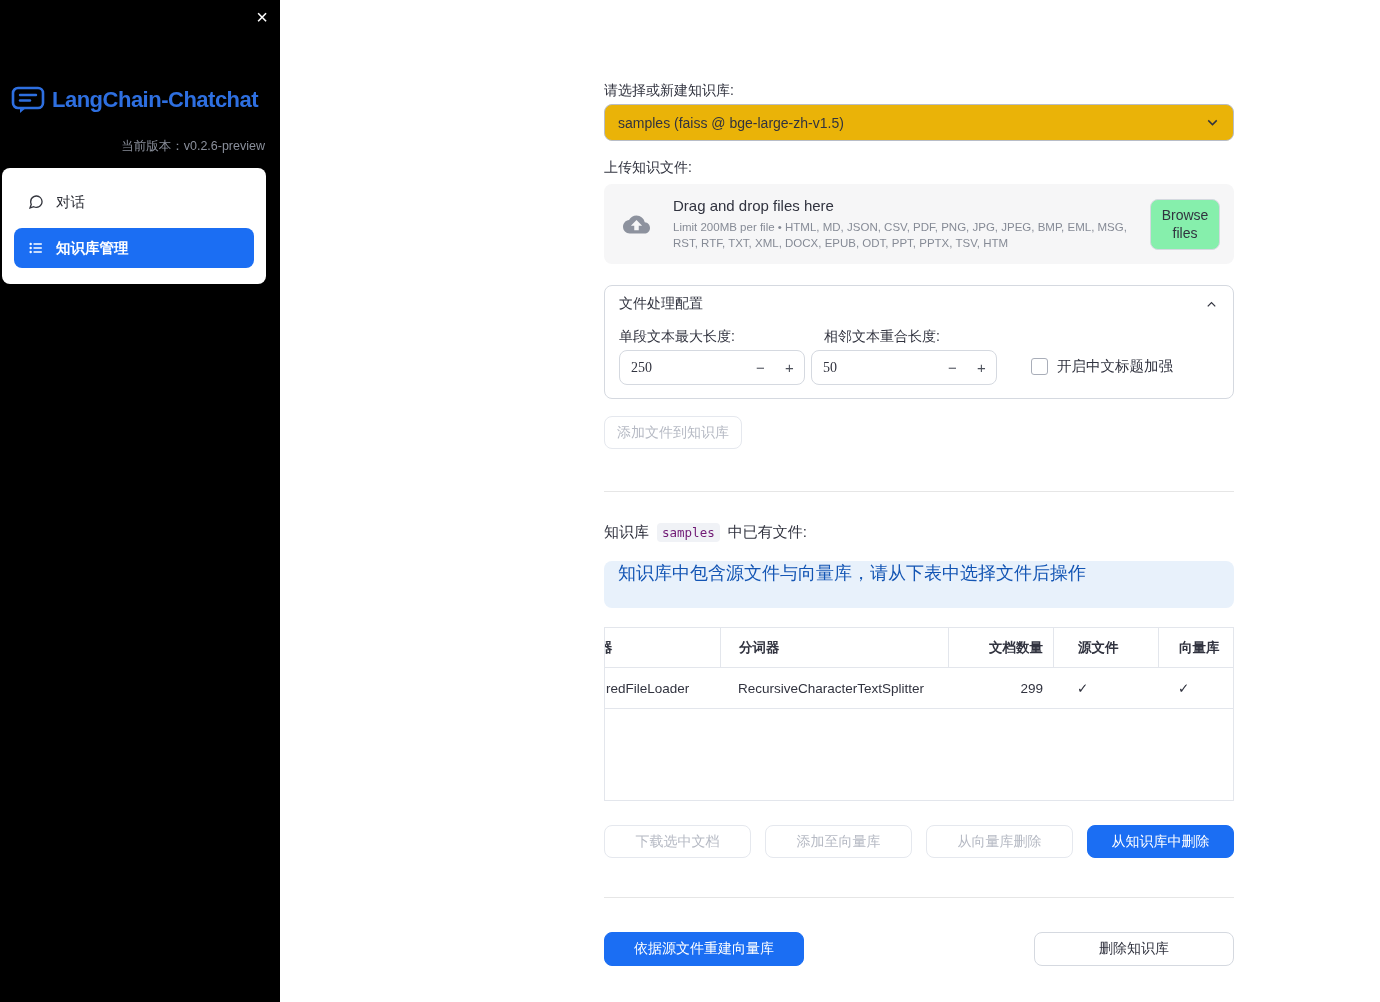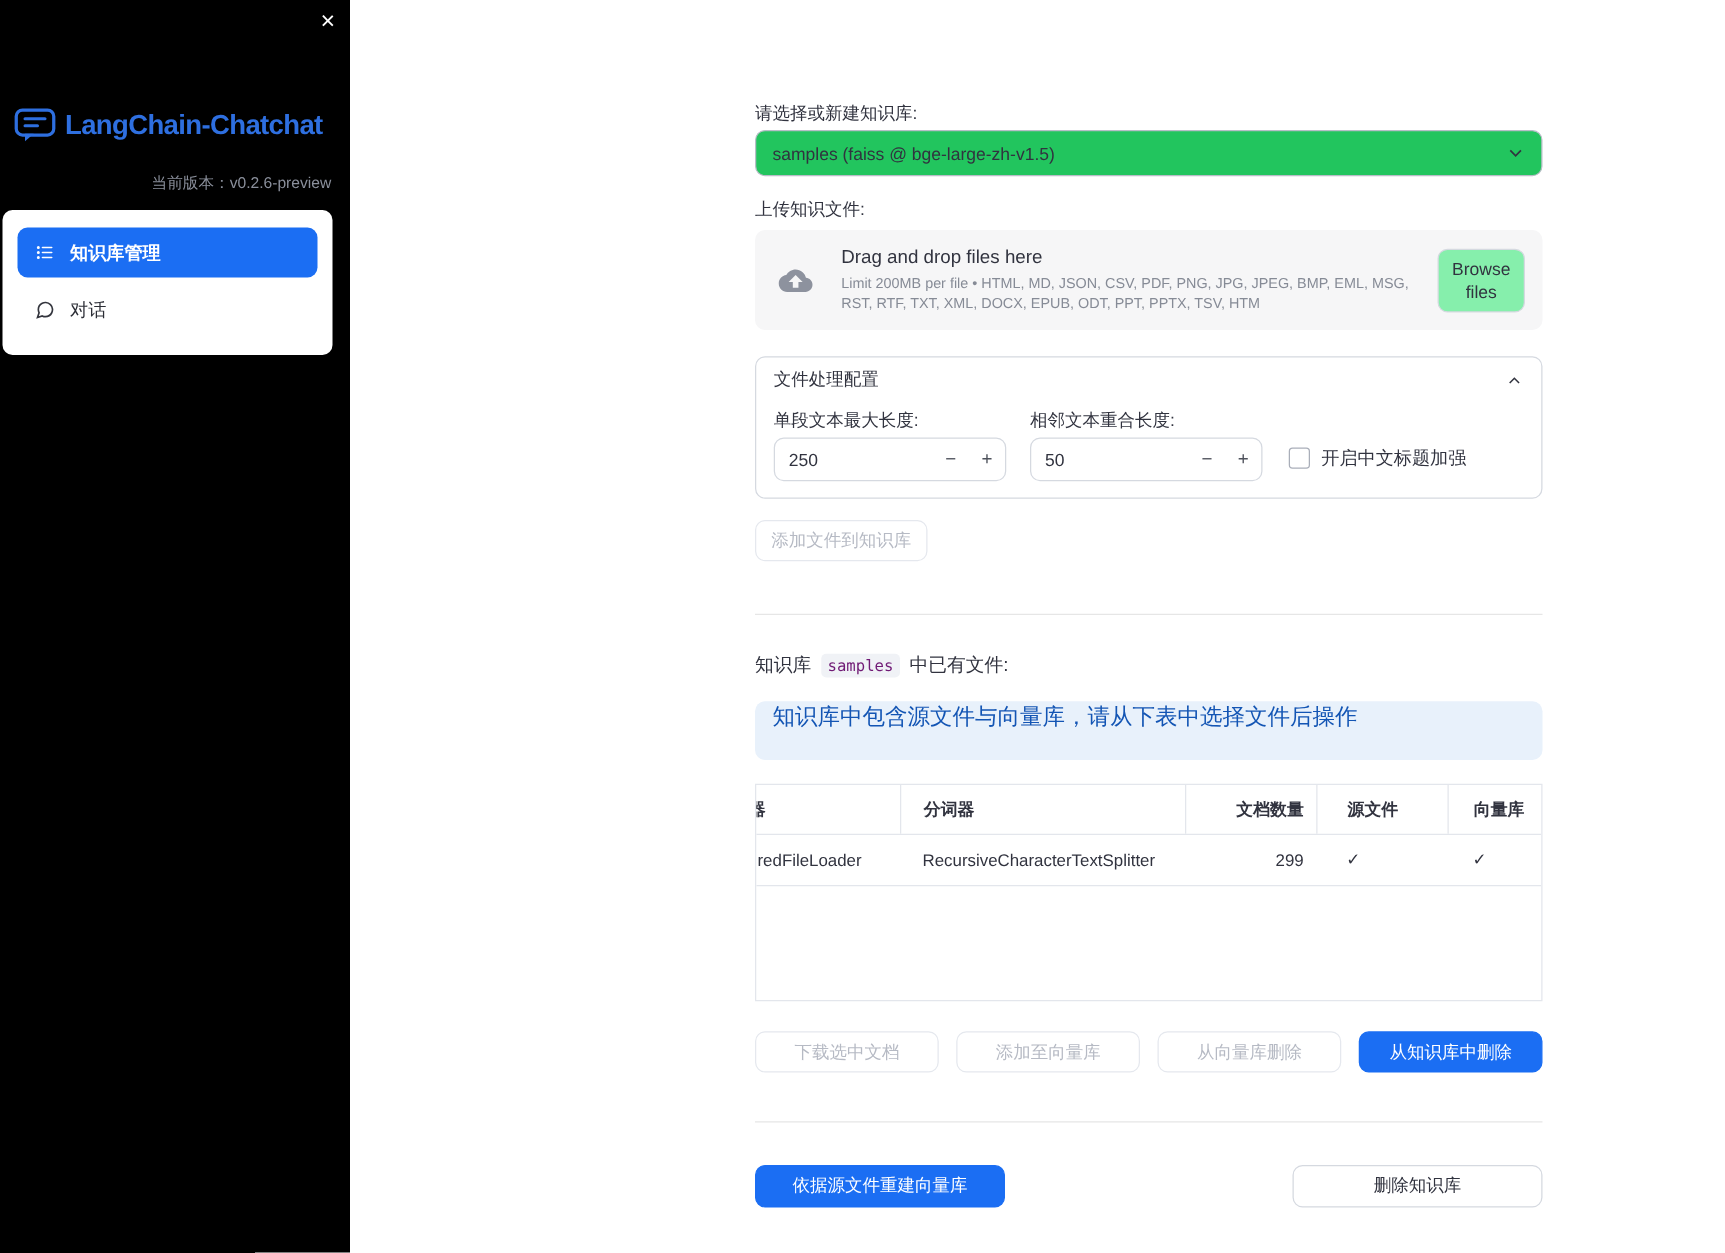--- a/index.html
+++ b/index.html
@@ -31,21 +31,21 @@
   .menu-item + .menu-item { margin-top:6px; }
   .menu-item.selected { background:#1b6ef3; color:#ffffff; font-weight:bold; }
   .mi-icon { display:flex; align-items:center; }
 
   
   .main { position:absolute; left:604px; top:0; width:630px; height:1002px; }
   .abs { position:absolute; left:0; width:100%; }
   .field-label { font-size:14px; color:#31333f; }
 
   .selectbox {
-    top:104px; height:37px; border:1px solid #b8bdc7; border-radius:8px; background:#22c55e;
+    top:104px; height:37px; border:1px solid #b8bdc7; border-radius:8px; background:#eab308;
     display:flex; align-items:center; justify-content:space-between; padding:0 12px 0 13px;
     font-size:14px; cursor:pointer;
   }
 
   .dropzone {
     top:184px; height:80px; background:#f6f6f7; border-radius:8px;
     display:flex; align-items:center; padding:0 14px 0 16px;
   }
   .dz-text { flex:1; margin-left:20px; margin-right:10px; }
   .dz-title { font-size:15px; color:#31333f; margin-bottom:5px; }
@@ -56,22 +56,22 @@
   }
 
   .expander { top:285px; height:114px; border:1px solid #d5d9e0; border-radius:8px; background:#fff; }
   .exp-header { height:36px; display:flex; align-items:center; justify-content:space-between; padding:0 14px; cursor:pointer; }
   .exp-lab1 { position:absolute; left:14px;  top:42px; }
   .exp-lab2 { position:absolute; left:219px; top:42px; }
   .num-input {
     position:absolute; top:64px; width:186px; height:35px; border:1px solid #d5d9e0; border-radius:8px;
     background:#fff; display:flex; align-items:center;
   }
-  .num-inp1 { left:14px; } .num-inp2 { left:219px; }
-  .num-value { flex:1; padding-left:11px; font-size:14px; }
+  .num-inp1 { left:14px; } .num-inp2 { left:206px; }
+  .num-value { flex:1; padding-left:11px; font-size:14px;font-family:Liberation Serif, serif; }
   .step-btn { width:29px; height:100%; background:none; border:none; color:#4d515b; font-size:15px; }
   .cb-row { position:absolute; left:426px; top:71px; display:flex; align-items:center; gap:9px; cursor:pointer; }
   .cb-box { width:17px; height:17px; border:1.6px solid #a9aeb9; border-radius:3px; background:#fff; }
   .cb-label { font-size:14.5px; }
 
   .btn {
     height:33px; background:#ffffff; border:1px solid #d5d9e0; border-radius:8px;
     color:#31333f; font-size:14px; display:flex; align-items:center; justify-content:center;
   }
   .btn.disabled { color:#b6bac4; border-color:#e5e8ee; cursor:default; }
@@ -129,41 +129,41 @@
       </svg>
     </span>
     <span class="logo-text">LangChain-Chatchat</span>
   </div>
 
   <div class="version">
     <span>当前版本：</span><span>v0.2.6-preview</span>
   </div>
 
   <div class="menu-panel">
+    <div class="menu-item">
+      <span class="mi-icon">
+        <svg width="16" height="16" viewBox="0 0 24 24" fill="none" stroke="#33353d" stroke-width="2">
+          <path d="M21 11.5a8.38 8.38 0 0 1-.9 3.8 8.5 8.5 0 0 1-7.6 4.7 8.38 8.38 0 0 1-3.8-.9L3 21l1.9-5.7a8.38 8.38 0 0 1-.9-3.8 8.5 8.5 0 0 1 4.7-7.6 8.38 8.38 0 0 1 3.8-.9h.5a8.48 8.48 0 0 1 8 8v.5z"></path>
+        </svg>
+      </span>
+      <span>对话</span>
+    </div>
     <div class="menu-item selected">
       <span class="mi-icon">
         <svg width="16" height="16" viewBox="0 0 24 24" fill="none" stroke="#ffffff" stroke-width="2" stroke-linecap="round">
           <circle cx="4" cy="6" r="0.8" fill="#ffffff"></circle>
             <line x1="9" y1="6" x2="20" y2="6"></line>
           <circle cx="4" cy="12" r="0.8" fill="#ffffff"></circle>
             <line x1="9" y1="12" x2="20" y2="12"></line>
           <circle cx="4" cy="18" r="0.8" fill="#ffffff"></circle>
             <line x1="9" y1="18" x2="20" y2="18"></line>
         </svg>
       </span>
       <span>知识库管理</span>
     </div>
-    <div class="menu-item">
-      <span class="mi-icon">
-        <svg width="16" height="16" viewBox="0 0 24 24" fill="none" stroke="#33353d" stroke-width="2">
-          <path d="M21 11.5a8.38 8.38 0 0 1-.9 3.8 8.5 8.5 0 0 1-7.6 4.7 8.38 8.38 0 0 1-3.8-.9L3 21l1.9-5.7a8.38 8.38 0 0 1-.9-3.8 8.5 8.5 0 0 1 4.7-7.6 8.38 8.38 0 0 1 3.8-.9h.5a8.48 8.48 0 0 1 8 8v.5z"></path>
-        </svg>
-      </span>
-      <span>对话</span>
-    </div>
   </div>
 </div>
 
 <div class="main">
 
   <div class="abs field-label" style="top:82px">请选择或新建知识库:</div>
 
   <div class="abs selectbox">
     <span>samples (faiss @ bge-large-zh-v1.5)</span>
     <span class="mi-icon">

